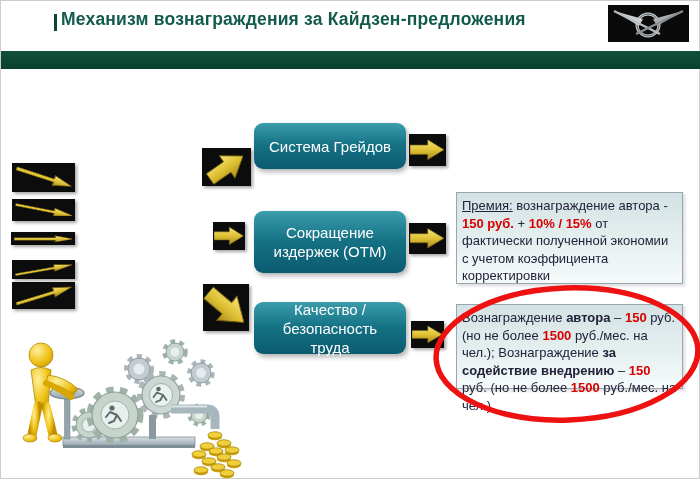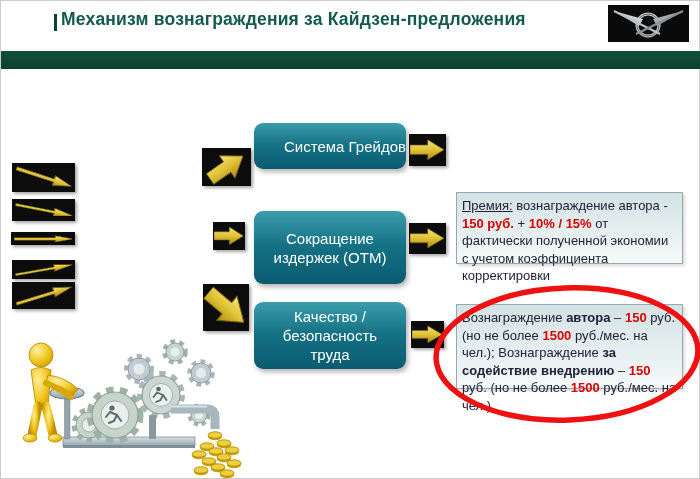--- a/index.html
+++ b/index.html
@@ -116,28 +116,28 @@
     <svg viewBox="0 0 100 100" preserveAspectRatio="none">
         <polygon points="0,34 52,34 52,16 100,50 52,84 52,66 0,66" fill="url(#goldGrad)" stroke="#6e5c10" stroke-width="2"></polygon>
       </svg>
   </div>
   <div class="arrow-tile" style="left:202px;top:283px;width:46px;height:47px;">
     <svg viewBox="0 0 100 100" style="transform:rotate(40deg) scale(1.1)">
         <polygon points="0,34 52,34 52,16 100,50 52,84 52,66 0,66" fill="url(#goldGrad)" stroke="#6e5c10" stroke-width="2"></polygon>
       </svg>
   </div>
 
-  <div class="teal-box cat-box" style="top:122px;height:46px;justify-content:flex-end;">
+  <div class="teal-box cat-box" style="top:122px;height:46px;">
     <span>Система Грейдов</span>
   </div>
-  <div class="teal-box cat-box" style="top:210px;height:73px;">
+  <div class="teal-box cat-box" style="top:210px;height:62px;">
     <span>Сокращение
 издержек (ОТМ)</span>
   </div>
-  <div class="teal-box cat-box" style="top:301px;height:67px;">
+  <div class="teal-box cat-box" style="top:301px;height:52px;">
     <span>Качество /
 безопасность
 труда</span>
   </div>
 
   <div class="arrow-tile" style="left:408px;top:133px;width:37px;height:32px;">
     <svg viewBox="0 0 100 100" preserveAspectRatio="none">
         <polygon points="0,34 52,34 52,16 100,50 52,84 52,66 0,66" fill="url(#goldGrad)" stroke="#6e5c10" stroke-width="2"></polygon>
       </svg>
   </div>
@@ -145,21 +145,21 @@
     <svg viewBox="0 0 100 100" preserveAspectRatio="none">
         <polygon points="0,34 52,34 52,16 100,50 52,84 52,66 0,66" fill="url(#goldGrad)" stroke="#6e5c10" stroke-width="2"></polygon>
       </svg>
   </div>
   <div class="arrow-tile" style="left:410px;top:320px;width:33px;height:27px;">
     <svg viewBox="0 0 100 100" preserveAspectRatio="none">
         <polygon points="0,34 52,34 52,16 100,50 52,84 52,66 0,66" fill="url(#goldGrad)" stroke="#6e5c10" stroke-width="2"></polygon>
       </svg>
   </div>
 
-  <div class="outcome-box" style="top:191px;height:72px;"><span class="seg-underline">Премия:</span><span> вознаграждение автора - </span><span class="seg-red">150 руб.</span><span> + </span><span class="seg-red">10% / 15%</span><span> от фактически полученной экономии с учетом коэффициента корректировки</span></div>
+  <div class="outcome-box" style="top:191px;height:92px;"><span class="seg-underline">Премия:</span><span> вознаграждение автора - </span><span class="seg-red">150 руб.</span><span> + </span><span class="seg-red">10% / 15%</span><span> от фактически полученной экономии с учетом коэффициента корректировки</span></div>
   <div class="outcome-box" style="top:303px;height:85px;"><span>Вознаграждение </span><span class="seg-bold">автора</span><span> – </span><span class="seg-red">150</span><span> руб. (но не более </span><span class="seg-red">1500</span><span> руб./мес. на чел.); Вознаграждение </span><span class="seg-bold">за содействие внедрению</span><span> – </span><span class="seg-red">150</span><span> руб. (но не более </span><span class="seg-red">1500</span><span> руб./мес. на чел.)</span></div>
 
   <svg class="overlay">
     <ellipse cx="566" cy="353" rx="131" ry="66" fill="none" stroke="#ee1111" stroke-width="5.5" transform="rotate(-2 566 353)"></ellipse>
   </svg>
 
   <svg class="illu" viewBox="0 0 240 149">
 
     <rect x="60" y="106" width="132" height="9" fill="url(#silverGrad)" stroke="#7e8e96" stroke-width="0.8"></rect>
     <rect x="60" y="114" width="132" height="3" fill="#7e8e96"></rect>

